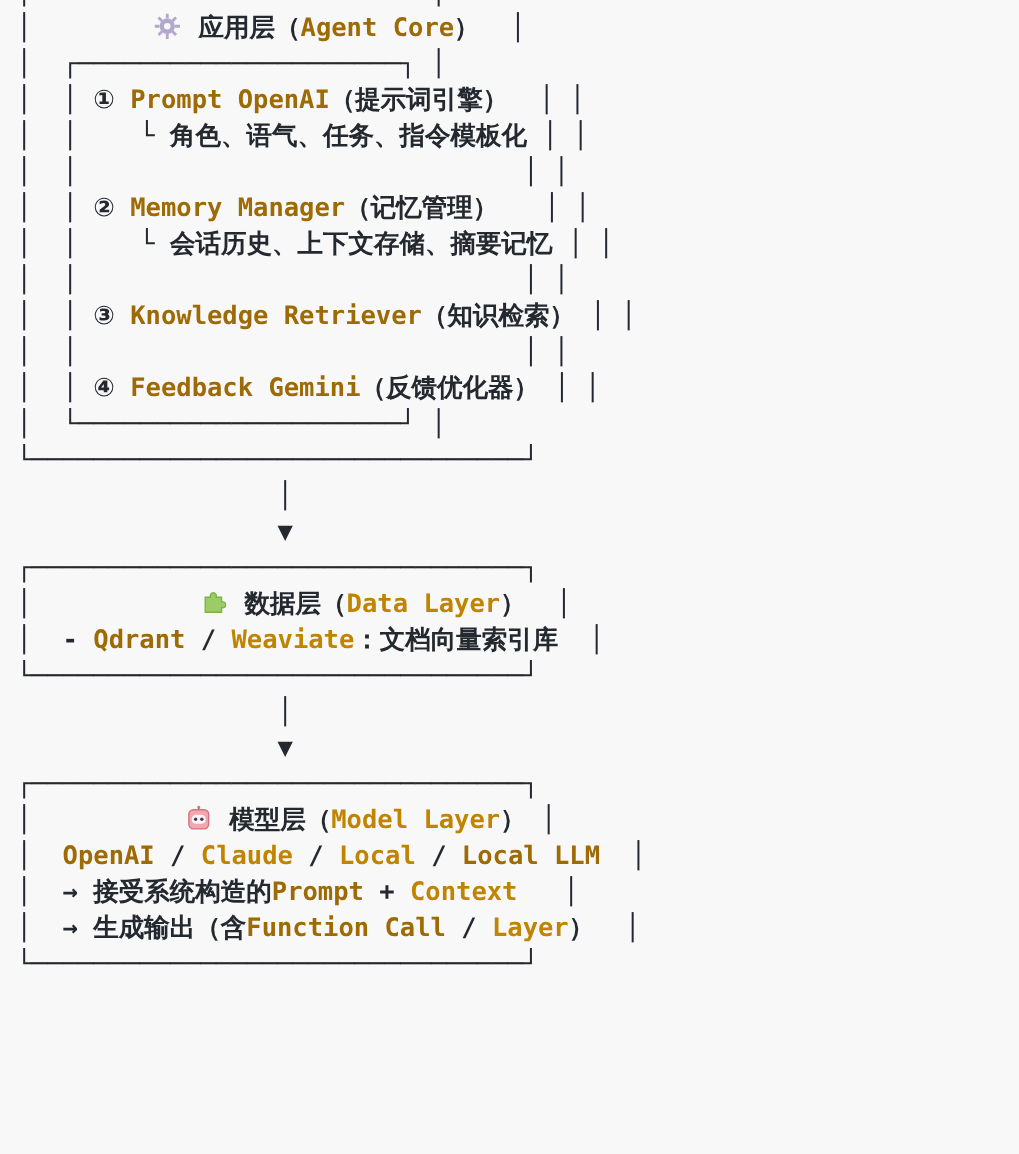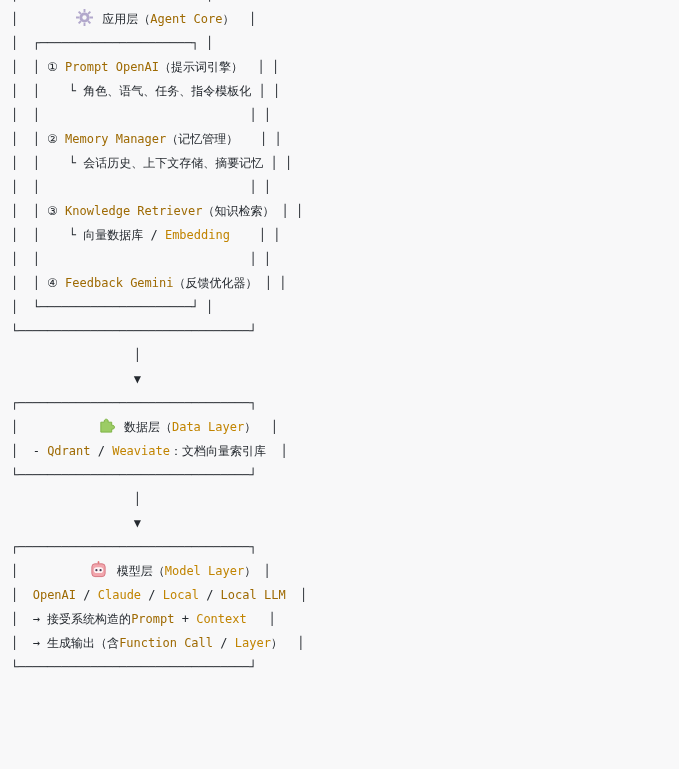--- a/index.html
+++ b/index.html
@@ -2,23 +2,24 @@
 <html style="--c-dark: #9e6a03; --c-light: #c18401;"><head>
 <meta charset="utf-8">
 <style>
   html,body{margin:0;padding:0;background:#ffffff;}
   .screen{
     position:relative;
     width:679px;height:769px;
     background:#f8f8f9;
     overflow:hidden;
     font-family:"DejaVu Sans Mono","DejaVu Sans",monospace;
-    font-size:12px;
+    font-size:17px;
     line-height:24px;
     color:#24292f;
+    font-weight:bold;
   }
   .diagram{
     margin:-17px 0 0 11px;
   }
   .line{white-space:pre;height:24px;}
   .c-d{color:var(--c-dark,#9e6a03);}
   .c-l{color:var(--c-light,#c18401);}
   .icon{display:inline-block;width:19px;height:17px;vertical-align:-2px;}
   .icon svg{display:inline-block;vertical-align:top;}
 </style>
@@ -36,21 +37,20 @@
             <circle cx="9" cy="9" r="2.3" fill="#f8f8f9"></circle>
           </svg></span><span> 应用层（</span><span class="c-d">Agent Core</span><span>）  │</span></div>
       <div class="line"><span>│  ┌─────────────────────┐ │</span></div>
       <div class="line"><span>│  │ ① </span><span class="c-d">Prompt OpenAI</span><span>（提示词引擎）  │ │</span></div>
       <div class="line"><span>│  │    └ 角色、语气、任务、指令模板化 │ │</span></div>
       <div class="line"><span>│  │                             │ │</span></div>
       <div class="line"><span>│  │ ② </span><span class="c-d">Memory Manager</span><span>（记忆管理）   │ │</span></div>
       <div class="line"><span>│  │    └ 会话历史、上下文存储、摘要记忆 │ │</span></div>
       <div class="line"><span>│  │                             │ │</span></div>
       <div class="line"><span>│  │ ③ </span><span class="c-d">Knowledge Retriever</span><span>（知识检索） │ │</span></div>
-      <div class="line"><span>│  │    └ 向量数据库 / </span><span class="c-l">Embedding</span><span>    │ │</span></div>
       <div class="line"><span>│  │                             │ │</span></div>
       <div class="line"><span>│  │ ④ </span><span class="c-d">Feedback Gemini</span><span>（反馈优化器） │ │</span></div>
       <div class="line"><span>│  └─────────────────────┘ │</span></div>
       <div class="line"><span>└────────────────────────────────┘</span></div>
       <div class="line"><span>                 │</span></div>
       <div class="line"><span>                 ▼</span></div>
       <div class="line"><span>┌────────────────────────────────┐</span></div>
       <div class="line"><span>│           </span><span class="icon"><svg viewBox="0 0 18 18" width="17" height="17">
             <path fill="#9ccc65" stroke="#7cb342" stroke-width="1" d="M3 5.5h3.6c-.3-2 .7-3.2 2.1-3.2s2.4 1.2 2.1 3.2H14.5v3.3c2-.3 3 .7 3 2s-1 2.3-3 2V16H3z"></path>
           </svg></span><span> 数据层（</span><span class="c-l">Data Layer</span><span>）  │</span></div>

